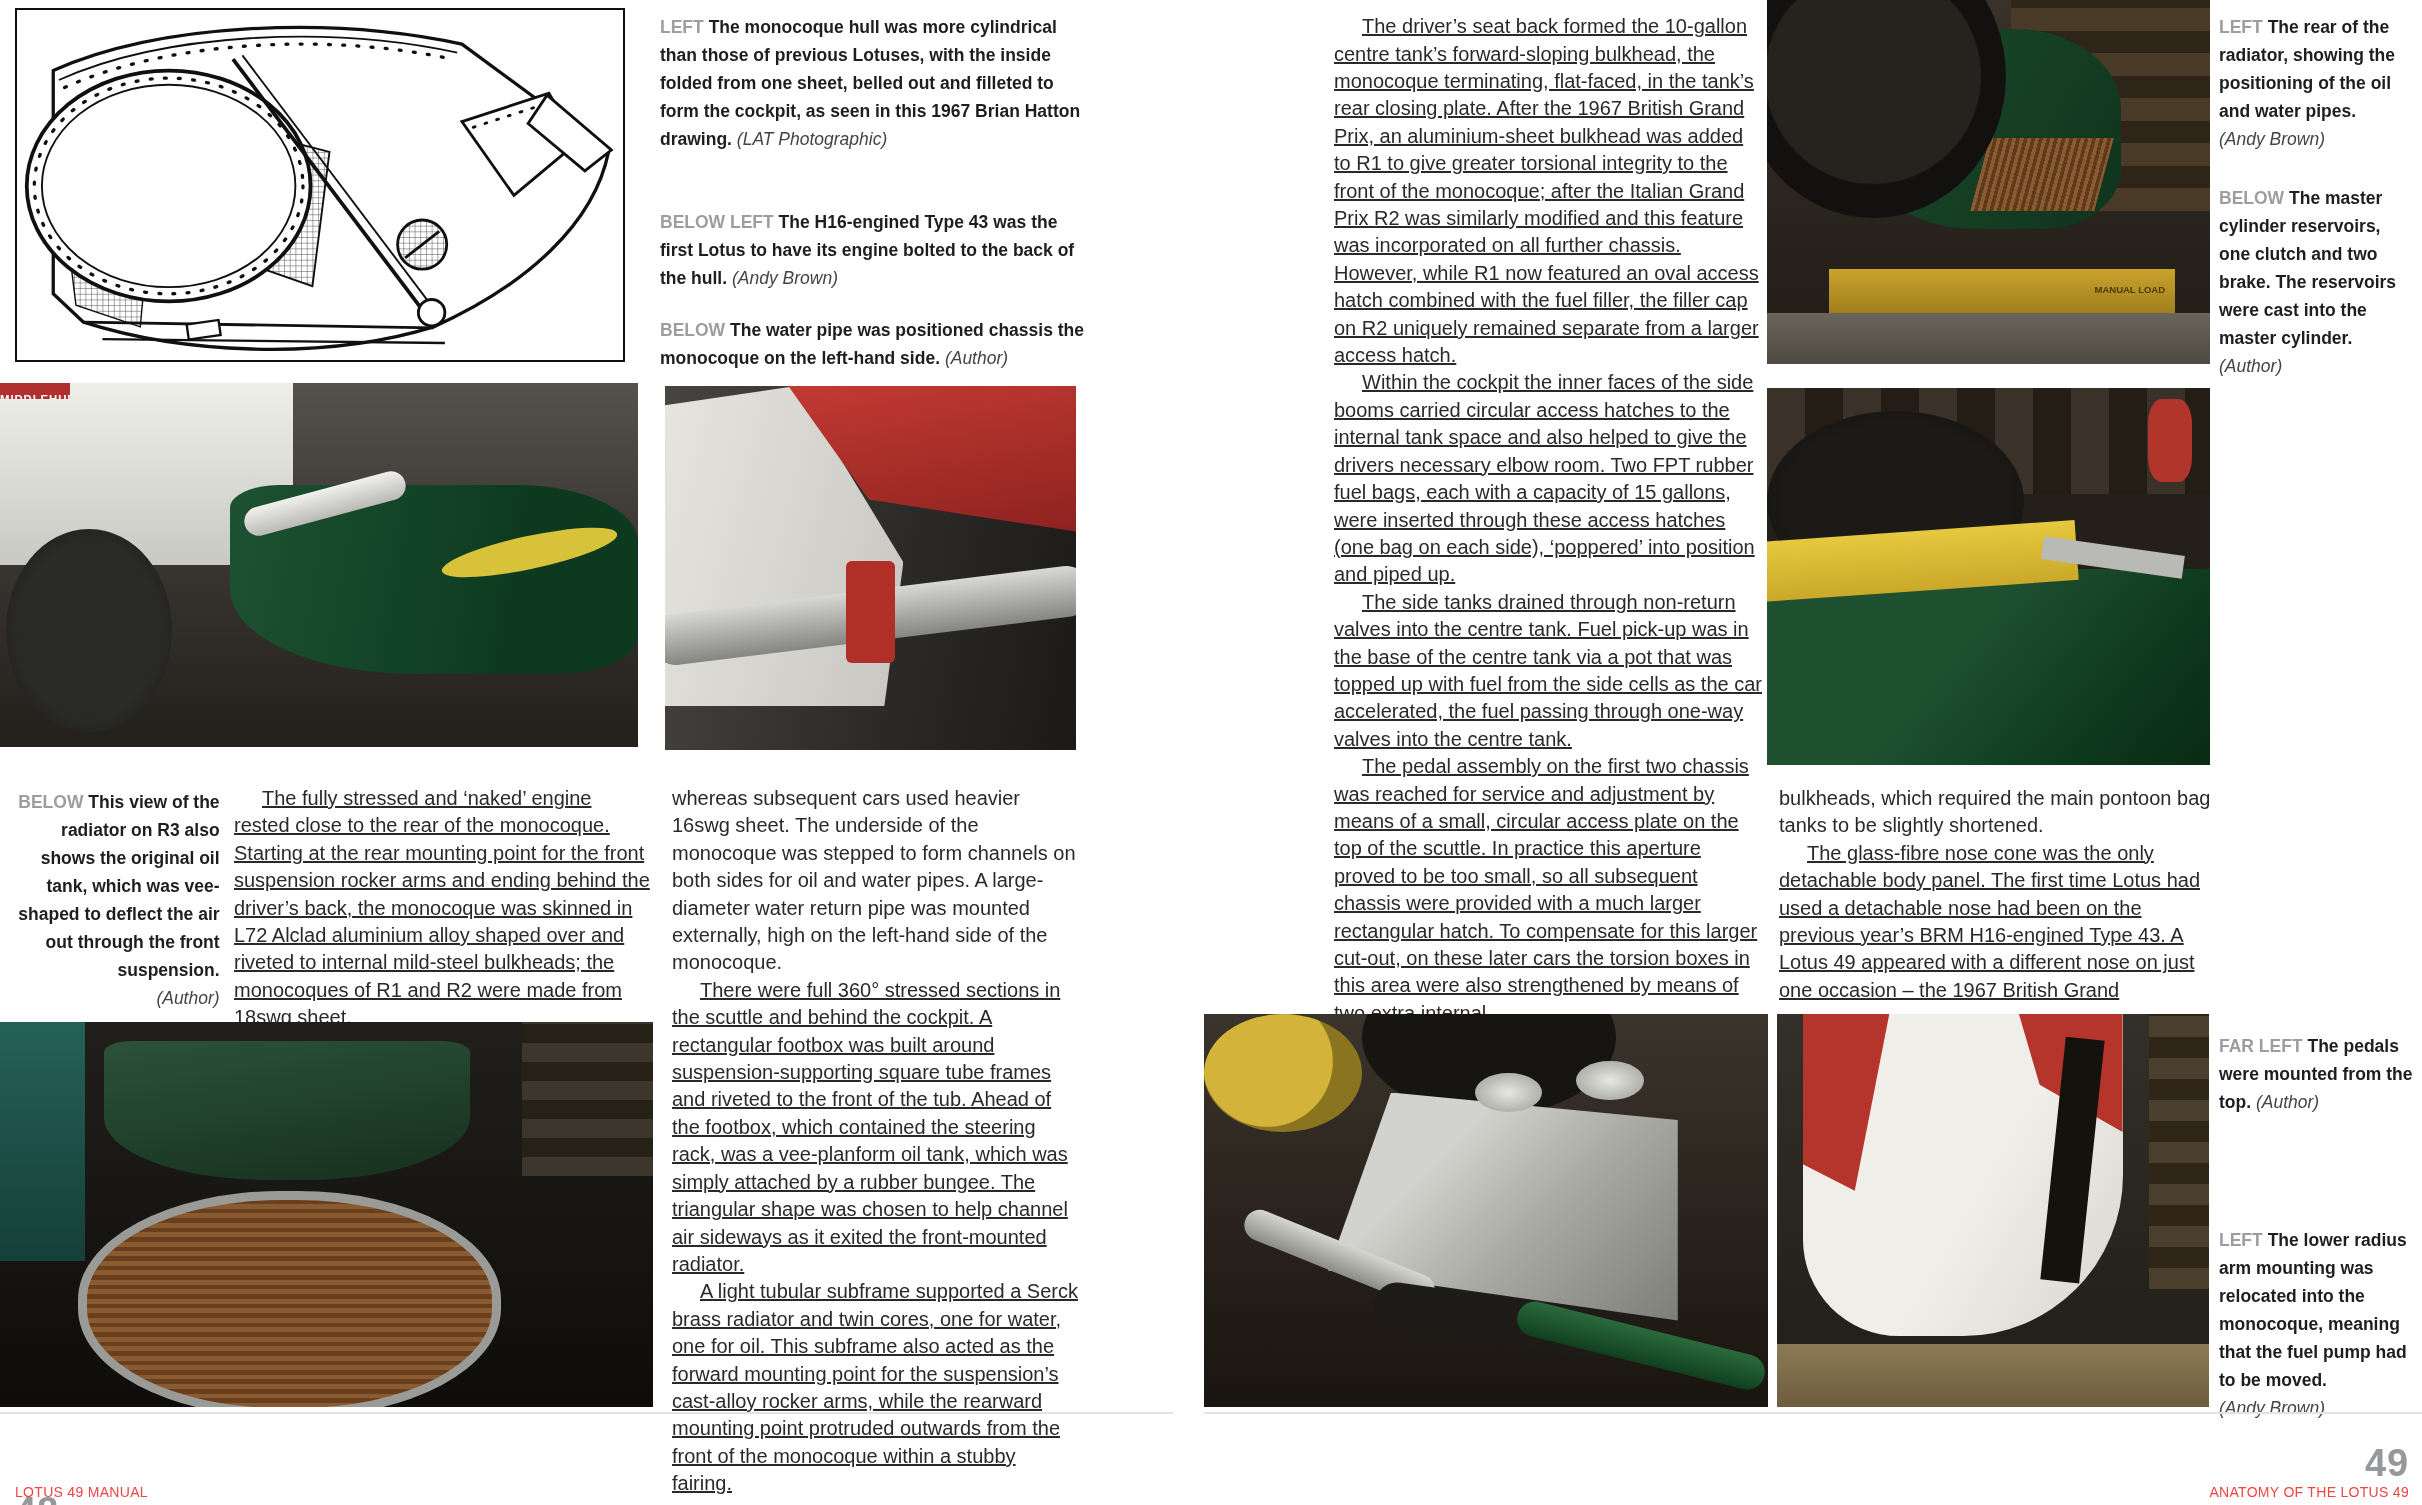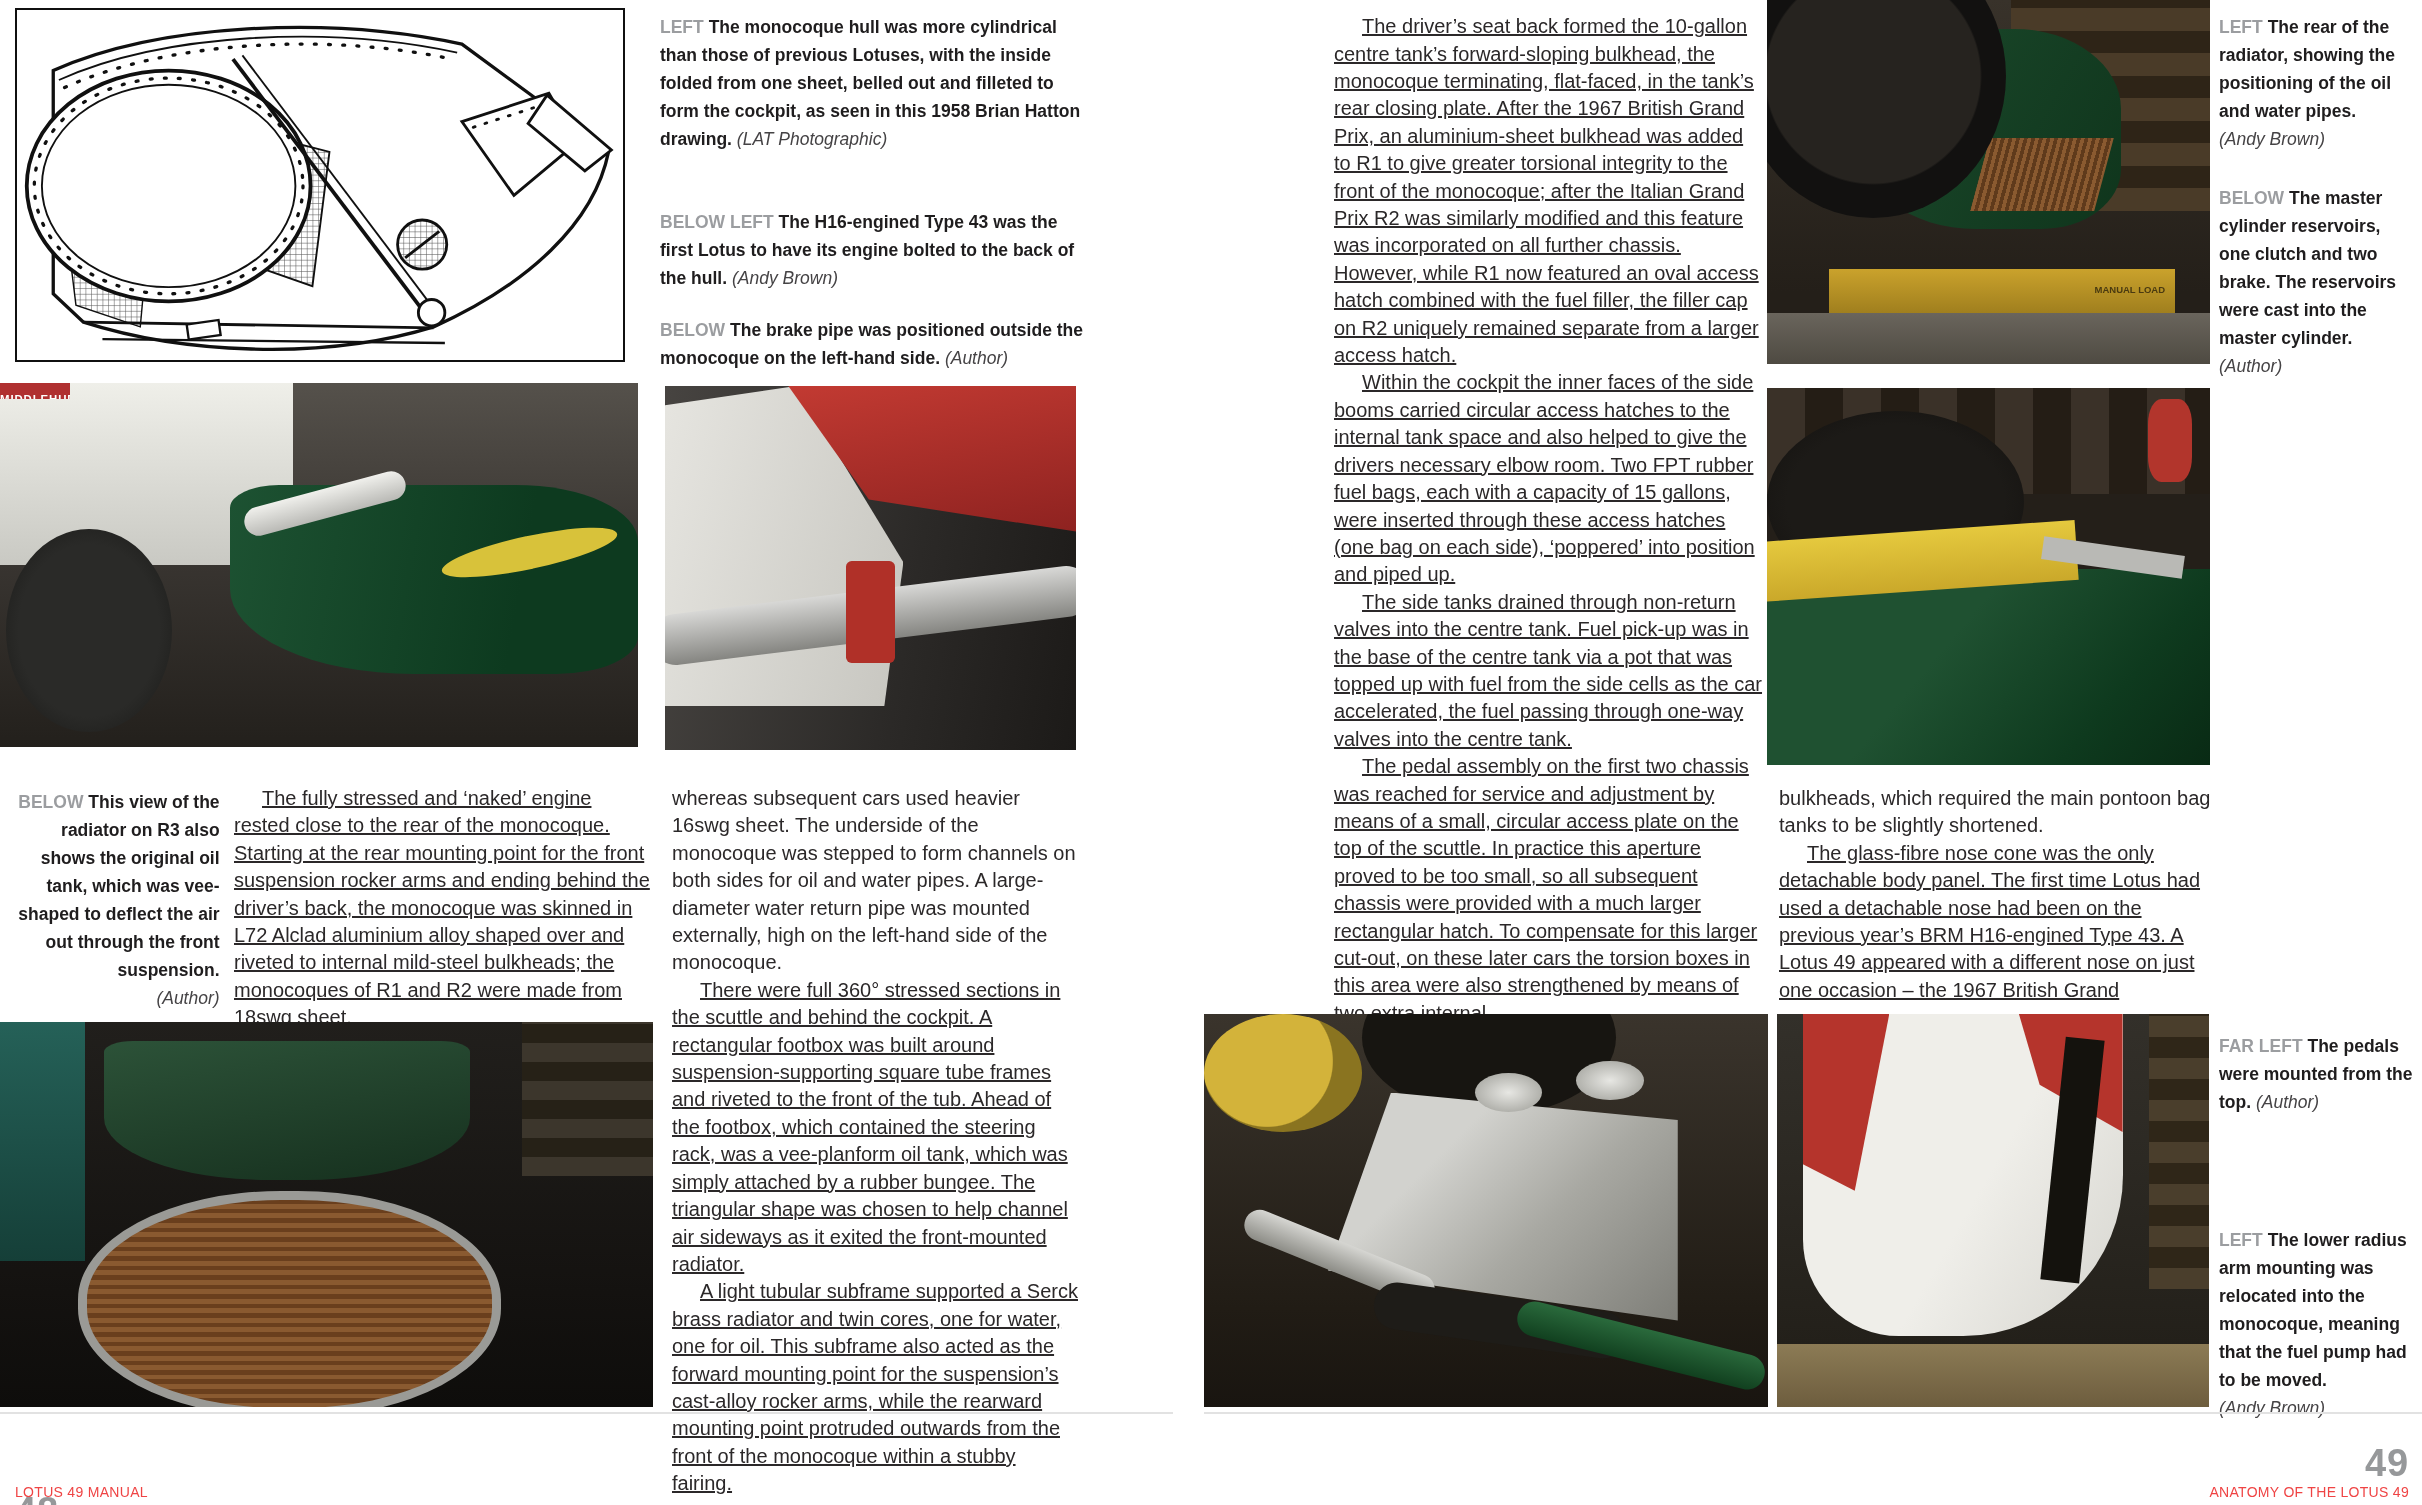--- a/index.html
+++ b/index.html
@@ -153,31 +153,31 @@
       <path d="M560 90 L628 148 L600 170 L540 120 Z" fill="#ffffff" stroke="#101010" stroke-width="3"></path>
       <path d="M70 330 L440 336" fill="none" stroke="#101010" stroke-width="3"></path>
       <path d="M90 348 L452 352" fill="none" stroke="#101010" stroke-width="2.5"></path>
       <rect x="180" y="330" width="34" height="16" fill="#ffffff" stroke="#101010" stroke-width="2.5" transform="rotate(-8 197 338)"></rect>
     </svg>
   </figure>
 
   <div class="capcol" style="left:660px; top:13.2px; width:431px;">
     <div class="caption" style="margin-bottom:55px;">
       <span class="lead">LEFT</span>
-      <span class="cap-text">The monocoque hull was more cylindrical than those of previous Lotuses, with the inside folded from one sheet, belled out and filleted to form the cockpit, as seen in this 1958 Brian Hatton drawing.</span>
+      <span class="cap-text">The monocoque hull was more cylindrical than those of previous Lotuses, with the inside folded from one sheet, belled out and filleted to form the cockpit, as seen in this 1967 Brian Hatton drawing.</span>
       <span class="credit">(LAT Photographic)</span>
     </div>
     <div class="caption" style="margin-bottom:24px;">
       <span class="lead">BELOW LEFT</span>
       <span class="cap-text">The H16-engined Type 43 was the first Lotus to have its engine bolted to the back of the hull.</span>
       <span class="credit">(Andy Brown)</span>
     </div>
     <div class="caption">
       <span class="lead">BELOW</span>
-      <span class="cap-text">The brake pipe was positioned outside the monocoque on the left-hand side.</span>
+      <span class="cap-text">The water pipe was positioned chassis the monocoque on the left-hand side.</span>
       <span class="credit">(Author)</span>
     </div>
   </div>
 
   <div class="photo" id="photoA">
     <div class="pA-truck">
       <div class="pA-logo">MIDDLEHURST</div>
     </div>
     <div class="pA-tire"></div>
     <div class="pA-body"></div>

